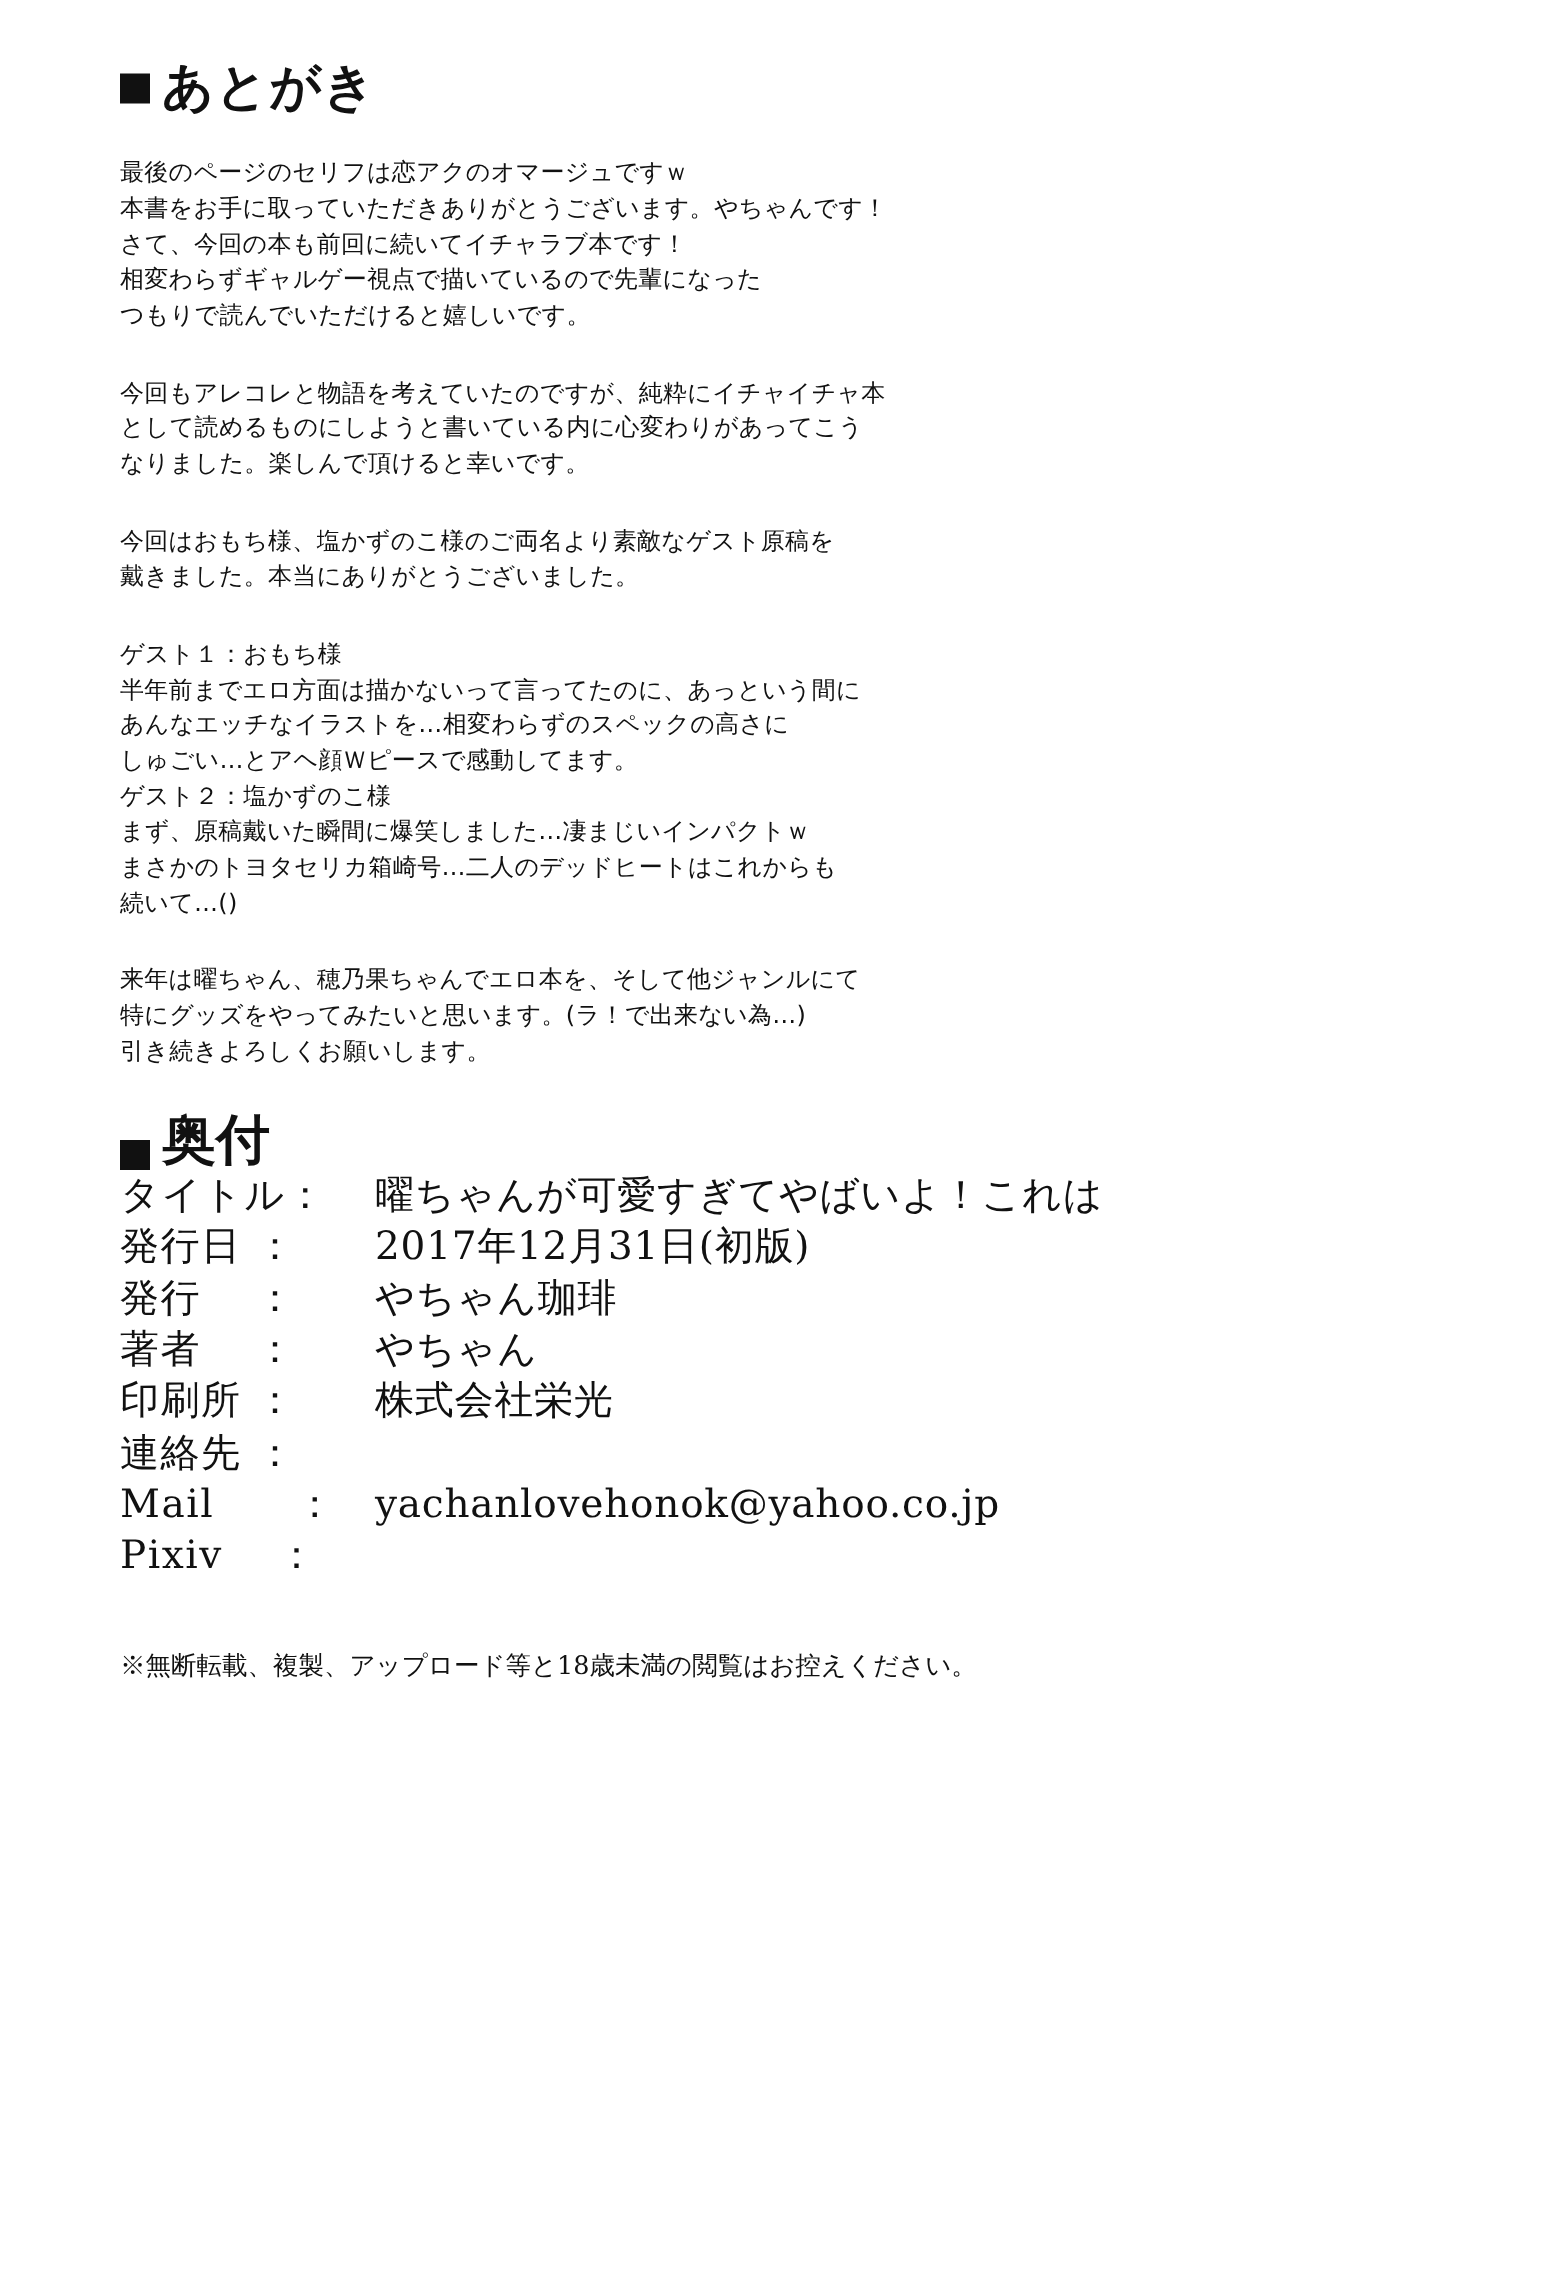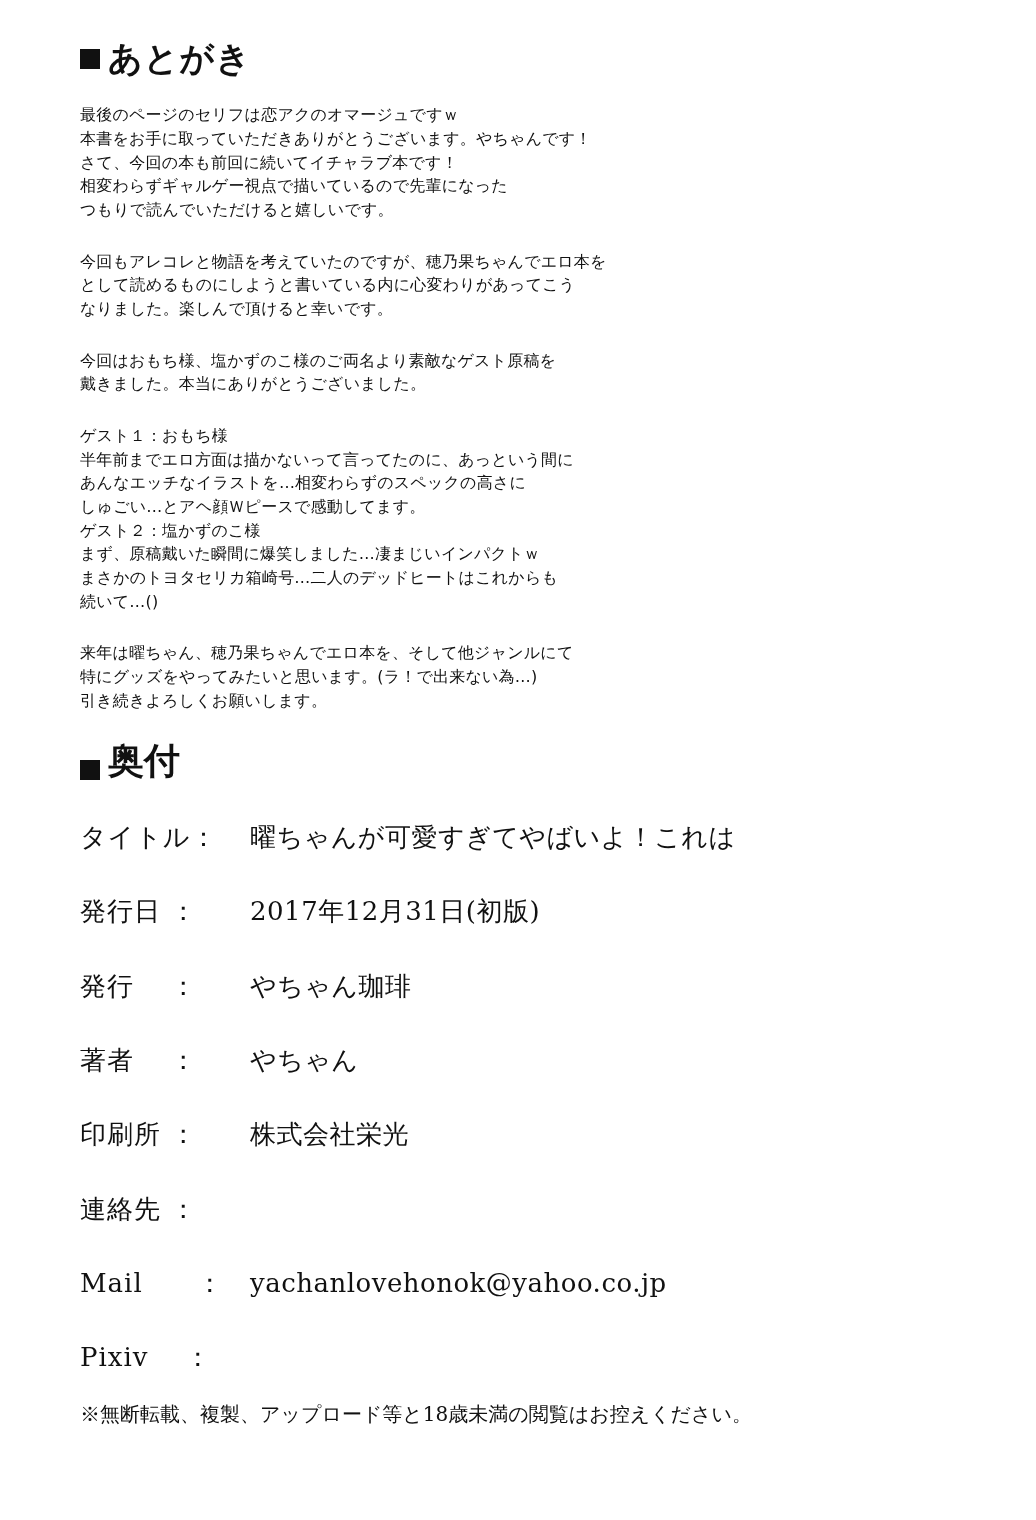--- a/index.html
+++ b/index.html
@@ -59,58 +59,57 @@
     line-height: 1.1;
   }
   .colophon {
     font-family: "DejaVu Serif", serif;
     font-size: 26px;
     line-height: 1.32;
   }
   .colophon-row {
     display: flex;
     align-items: center;
-    margin-top: 40px;
   }
   .colophon-label {
     width: 170px;
     flex: 0 0 auto;
     letter-spacing: 1px;
   }
   .colophon-value {
     flex: 1 1 auto;
     letter-spacing: 0.5px;
   }
   .contact-row .colophon-label {
     width: 170px;
   }
   .notice {
     font-family: "DejaVu Serif", serif;
-    font-size: 20px;
-    margin-top: 26px;
+    font-size: 17px;
+    margin-top: 44px;
     letter-spacing: 0px;
   }
 </style>
 </head>
 <body>
 
 <div class="page">
   <div class="content">
 
     <h1 class="section-heading">
       <span class="bullet-square"></span>
       <span>あとがき</span>
     </h1>
 
     <p class="para">最後のページのセリフは恋アクのオマージュですｗ
 本書をお手に取っていただきありがとうございます。やちゃんです！
 さて、今回の本も前回に続いてイチャラブ本です！
 相変わらずギャルゲー視点で描いているので先輩になった
 つもりで読んでいただけると嬉しいです。</p>
-    <p class="para">今回もアレコレと物語を考えていたのですが、穂乃果ちゃんでエロ本を
+    <p class="para">今回もアレコレと物語を考えていたのですが、純粋にイチャイチャ本
 として読めるものにしようと書いている内に心変わりがあってこう
 なりました。楽しんで頂けると幸いです。</p>
     <p class="para">今回はおもち様、塩かずのこ様のご両名より素敵なゲスト原稿を
 戴きました。本当にありがとうございました。</p>
     <p class="para">ゲスト１：おもち様
 半年前までエロ方面は描かないって言ってたのに、あっという間に
 あんなエッチなイラストを…相変わらずのスペックの高さに
 しゅごい…とアヘ顔Ｗピースで感動してます。
 ゲスト２：塩かずのこ様
 まず、原稿戴いた瞬間に爆笑しました…凄まじいインパクトｗ

